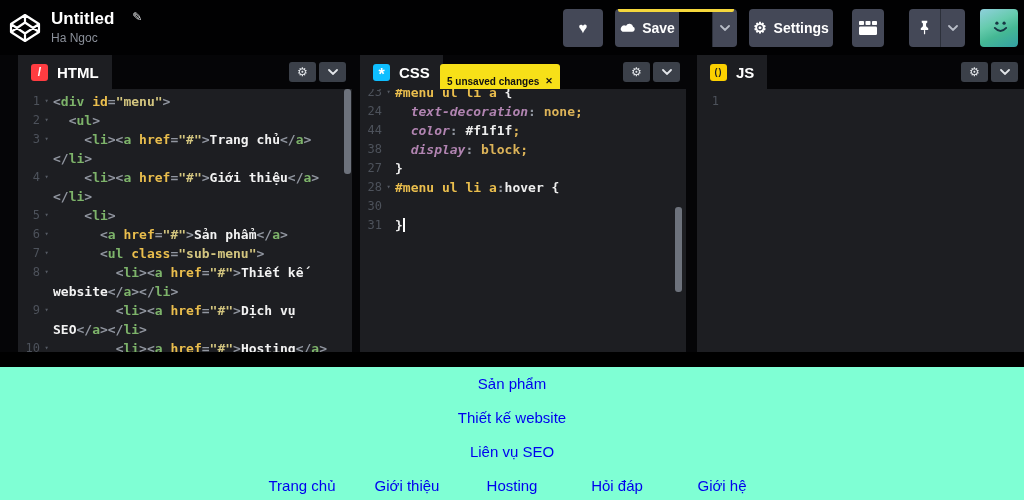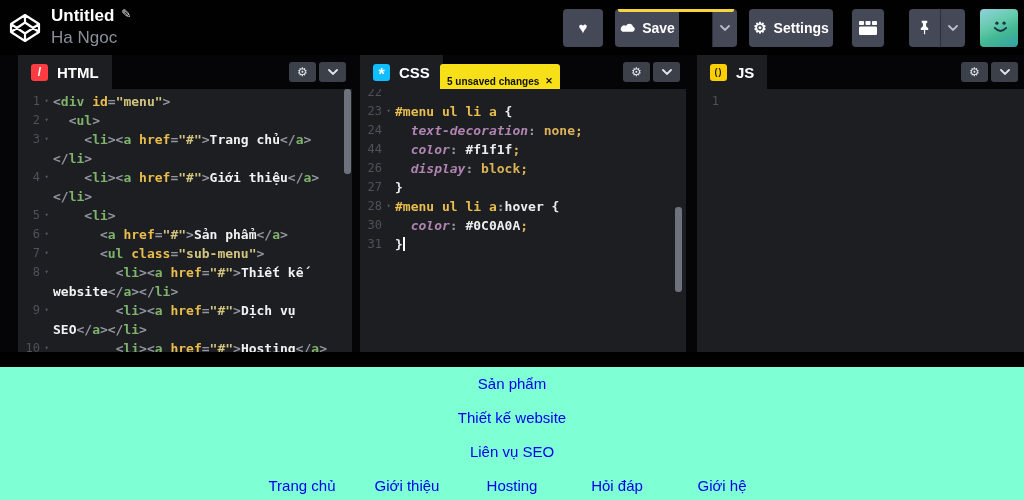--- a/index.html
+++ b/index.html
@@ -7,24 +7,24 @@
   body {
     position: relative; background: #000;
     font-family: "Liberation Sans", sans-serif;
     overflow: hidden;
   }
   
   .header { position: absolute; top: 0; left: 0; width: 1024px; height: 55px;
     background: #010102; display: flex; align-items: center; }
   .logo { width: 32px; height: 32px; margin-left: 9px; flex: none; }
   .title-wrap { margin-left: 10px; }
-  .title-row { display: flex; gap: 7px; }
+  .title-row { display: flex; gap: 18px; }
   .pen-title { color: #fff; font-size: 17px; font-weight: bold; line-height: 18px; }
   .pencil { color: #e7e9ec; font-size: 12px; }
-  .author { color: #8b909a; font-size: 17px; margin-top: 3px; }
+  .author { color: #8b909a; font-size: 12px; margin-top: 3px; }
   .actions { margin-left: auto; display: flex; align-items: center; margin-right: 6px; }
   .btn { background: #444857; color: #fff; height: 38px; border-radius: 4px;
     display: flex; align-items: center; justify-content: center;
     font-size: 14px; font-weight: bold; cursor: pointer; }
   .btn-heart { width: 40px; font-size: 15px; }
   .sp12 { margin-right: 12px; } .sp19 { margin-right: 19px; }
   .sp25 { margin-right: 25px; } .sp15 { margin-right: 15px; }
   .save-group { position: relative; display: flex; border-radius: 4px; overflow: hidden; gap: 33px; }
   .save-accent { position: absolute; top: 0; left: 3px; right: 3px; height: 3px;
     background: #f5d73c; border-radius: 0 0 2px 2px; z-index: 2; }
@@ -281,58 +281,52 @@
         <div class="mini-btn">
           <svg width="10" height="6" viewBox="0 0 10 6">
             <path d="M1 1 L5 5 L9 1" fill="none" stroke="#e3e6ea" stroke-width="1.8" stroke-linecap="round"></path>
           </svg>
         </div>
       </div>
     </div>
     <div class="editor">
       <div class="lines">
           <div class="line">
-            <span class="ln-num">22</span>
-            <span class="ln-fold"></span>
-            <span class="ln-code"></span>
-          </div>
-          <div class="line">
             <span class="ln-num">23</span>
             <span class="ln-fold">▾</span>
             <span class="ln-code"><span class="tk-sel">#menu ul li a</span><span class="tk-wht"> {</span></span>
           </div>
           <div class="line">
             <span class="ln-num">24</span>
             <span class="ln-fold"></span>
             <span class="ln-code"><span class="tk-pln">  </span><span class="tk-prp">text-decoration</span><span class="tk-pun">: </span><span class="tk-val">none</span><span class="tk-val">;</span></span>
           </div>
           <div class="line">
             <span class="ln-num">44</span>
             <span class="ln-fold"></span>
             <span class="ln-code"><span class="tk-pln">  </span><span class="tk-prp">color</span><span class="tk-pun">: </span><span class="tk-wht">#f1f1f</span><span class="tk-val">;</span></span>
           </div>
           <div class="line">
-            <span class="ln-num">26</span>
+            <span class="ln-num">38</span>
             <span class="ln-fold"></span>
             <span class="ln-code"><span class="tk-pln">  </span><span class="tk-prp">display</span><span class="tk-pun">: </span><span class="tk-val">block</span><span class="tk-val">;</span></span>
           </div>
           <div class="line">
             <span class="ln-num">27</span>
             <span class="ln-fold"></span>
             <span class="ln-code"><span class="tk-wht">}</span></span>
           </div>
           <div class="line">
             <span class="ln-num">28</span>
             <span class="ln-fold">▾</span>
             <span class="ln-code"><span class="tk-sel">#menu ul li a</span><span class="tk-pun">:</span><span class="tk-wht">hover {</span></span>
           </div>
           <div class="line">
             <span class="ln-num">30</span>
             <span class="ln-fold"></span>
-            <span class="ln-code"><span class="tk-pln">  </span><span class="tk-prp">color</span><span class="tk-pun">: </span><span class="tk-wht">#0C0A0A</span><span class="tk-val">;</span></span>
           </div>
           <div class="line">
             <span class="ln-num">31</span>
             <span class="ln-fold"></span>
             <span class="ln-code"><span class="tk-wht">}</span><span class="caret"></span></span>
           </div>
         </div>
       <div class="scroll-thumb"></div>
     </div>
   </div>

